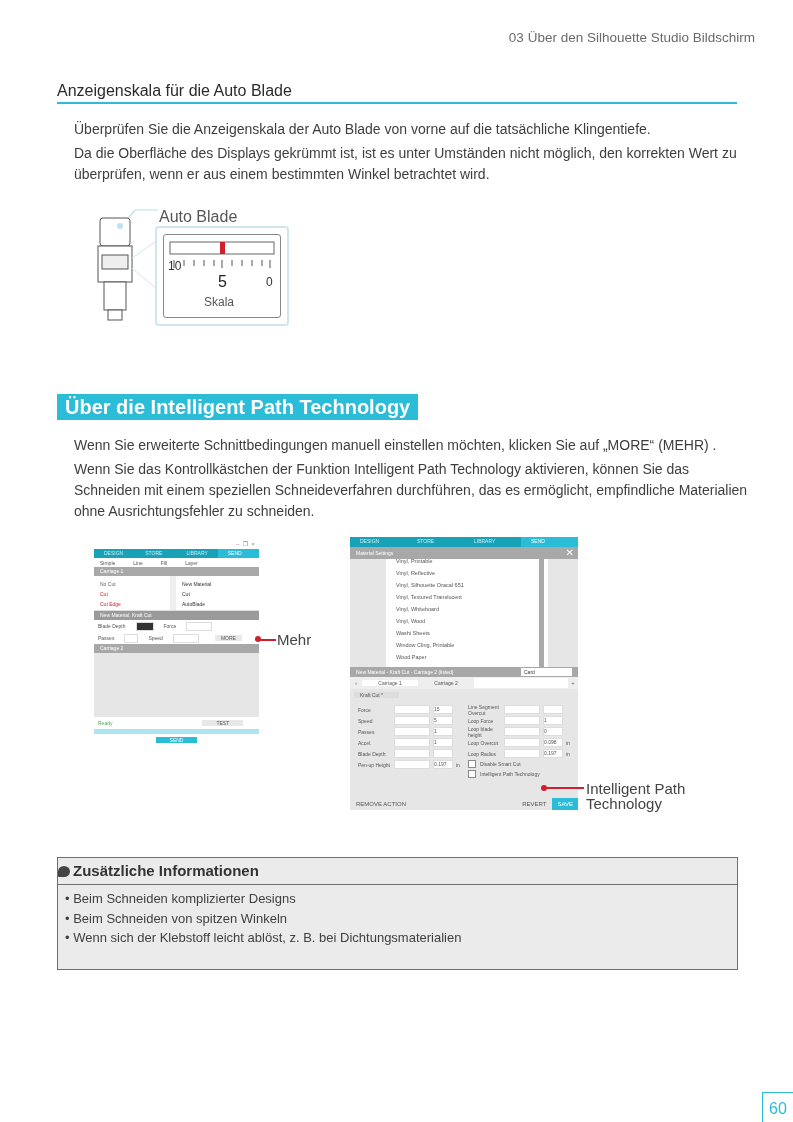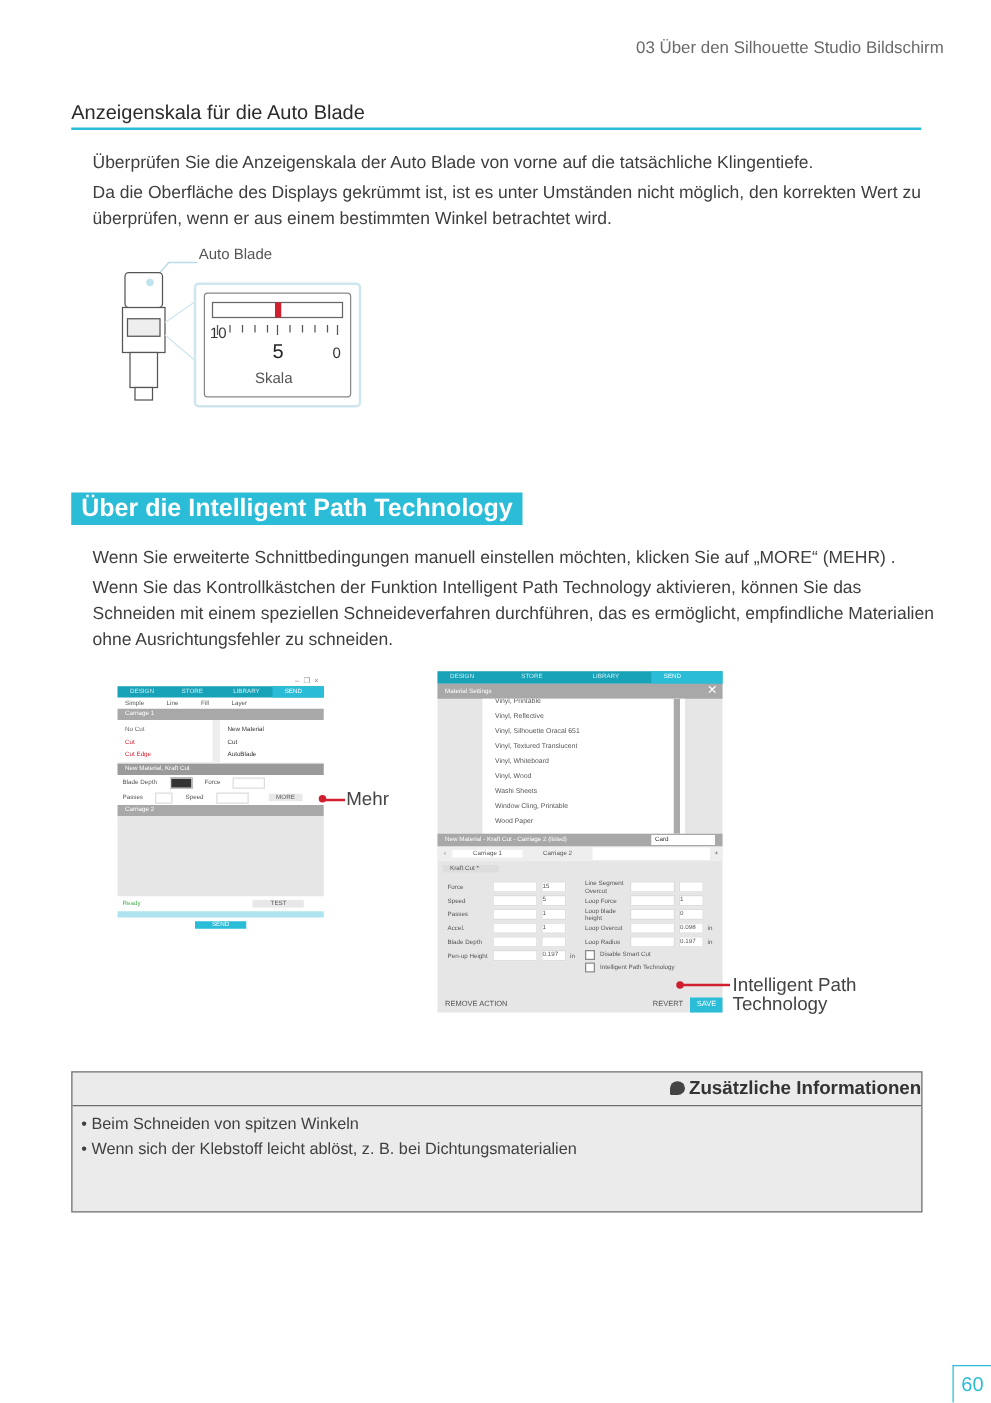--- a/index.html
+++ b/index.html
@@ -3,32 +3,32 @@
 <meta charset="utf-8">
 <style>
   html, body { margin:0; padding:0; }
   body { width:793px; height:1122px; background:#fff; position:relative; overflow:hidden;
          font-family:"Liberation Sans", sans-serif; color:#3b3b3b; }
   .abs { position:absolute; }
   .chapter { right:38px; top:30px; font-size:13.5px; color:#6a6a6a; }
   .h2 { left:57px; top:82px; width:680px; font-size:16px; font-weight:normal; color:#2b2b2b;
         border-bottom:2px solid #2bbcd8; padding-bottom:2px; }
   .p { left:74px; font-size:14px; line-height:21px; color:#3e3e3e; }
-  .blade-label { left:159px; top:196px; font-size:12px; color:#555; }
+  .blade-label { left:159px; top:208px; font-size:16px; color:#555; }
   .scale-box { left:155px; top:226px; width:130px; height:96px; border:2px solid #cfe6ee; border-radius:4px; background:#fff; }
   .scale-inner { position:absolute; left:6px; top:6px; width:116px; height:82px; border:1px solid #888; border-radius:3px; }
   .h1band { left:57px; top:394px; height:26px; background:#2bbcd8; color:#fff; font-size:20px;
             font-weight:bold; padding:0 8px 0 8px; line-height:26px; }
   .shot1 { left:94px; top:540px; width:165px; height:212px; background:#fff; }
   .shot2 { left:350px; top:537px; width:228px; height:273px; background:#e6e6e6; font-size:5.5px; color:#444; }
   .callout { font-size:15px; color:#444; }
   .redline { height:2px; background:#d01f2e; }
   .reddot { width:6px; height:6px; border-radius:50%; background:#d01f2e; }
   .infobox { left:57px; top:857px; width:679px; height:111px; border:1.5px solid #6f6f6f; background:#ebebec; }
-  .infohead { height:26px; border-bottom:1.5px solid #6f6f6f; text-align:right; font-size:15px;
+  .infohead { height:26px; border-bottom:1.5px solid #6f6f6f; text-align:left; font-size:15px;
               font-weight:bold; line-height:26px; color:#333; }
   .infobody { padding:4px 7px; font-size:13px; line-height:19.5px; color:#404040; }
   .pagenum { left:762px; top:1092px; width:30px; height:30px; border:1.5px solid #2bbcd8;
              border-right:none; border-bottom:none; color:#2bbcd8; font-size:16px;
              text-align:center; line-height:32px; }
   .tabbar { display:flex; height:9px; background:#17a2b8; }
   .tabbar div { flex:1; color:#cfeff4; font-size:5px; line-height:9px; padding-left:10px; }
   .tabbar .on { background:#2bbcd8; color:#fff; }
   .gray-bar { background:#a8a8a8; color:#fff; height:9px; font-size:5px; line-height:9px; padding-left:6px; }
   .row { display:flex; align-items:center; height:12px; font-size:5px; color:#555; }
@@ -267,18 +267,19 @@
 <div class="abs callout" style="left:586px;top:781px;line-height:15px;">
   <div>Intelligent Path</div>
   <div>Technology</div>
 </div>
 
 <div class="abs infobox">
   <div class="infohead">
     <span style="display:inline-block;width:12px;height:11px;background:#444;border-radius:50% 50% 50% 10%;vertical-align:-1px;margin-right:3px;"></span><span>Zusätzliche Informationen</span>
   </div>
   <div class="infobody">
+    <div>• <span>Beim Schneiden komplizierter Designs</span></div>
     <div>• <span>Beim Schneiden von spitzen Winkeln</span></div>
     <div>• <span>Wenn sich der Klebstoff leicht ablöst, z. B. bei Dichtungsmaterialien</span></div>
   </div>
 </div>
 
 <div class="abs pagenum">60</div>
 
 </body></html>

